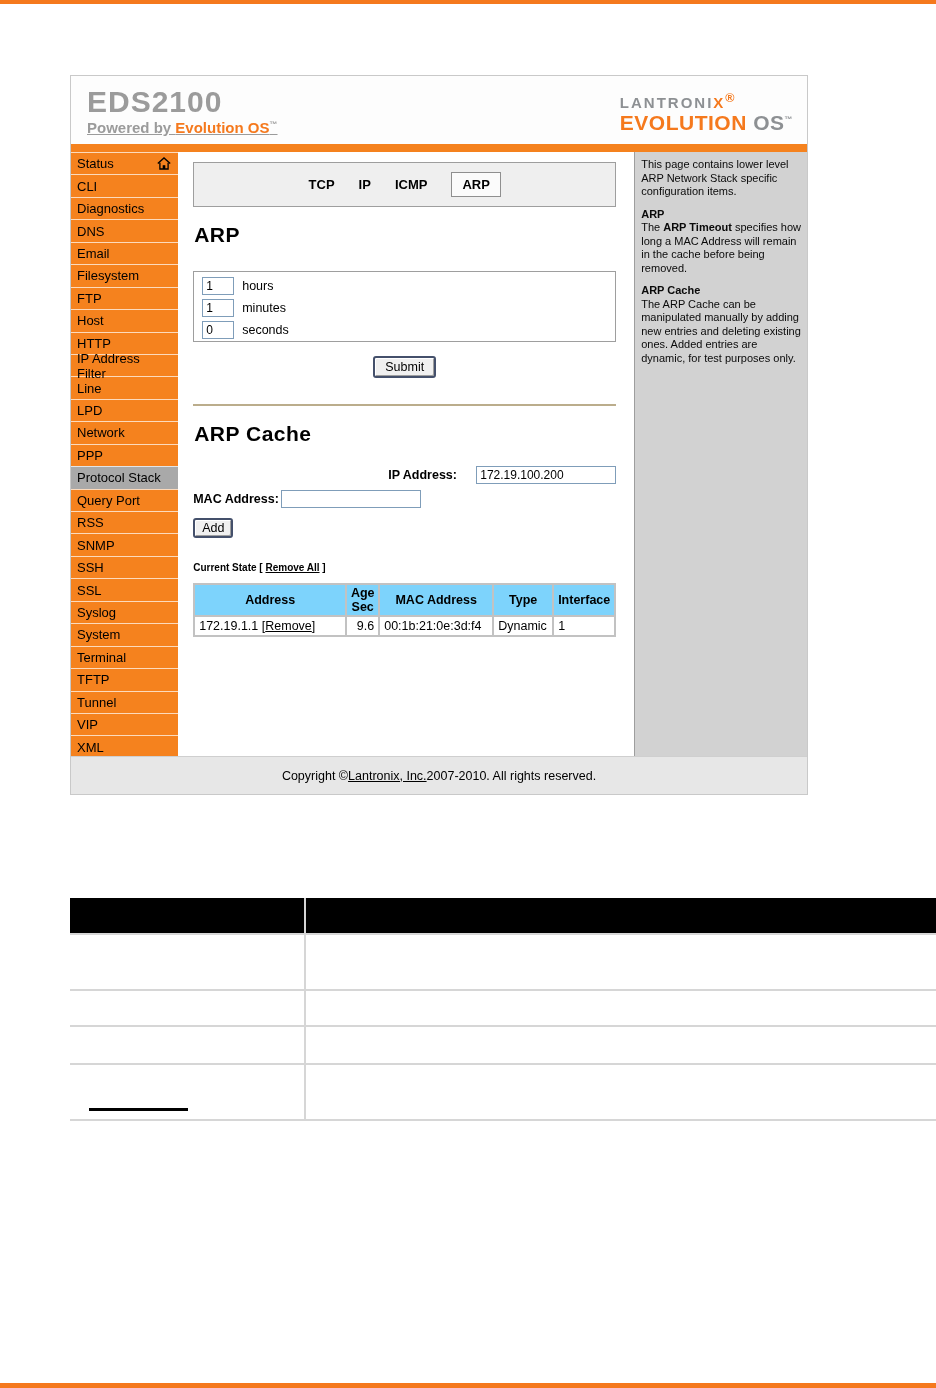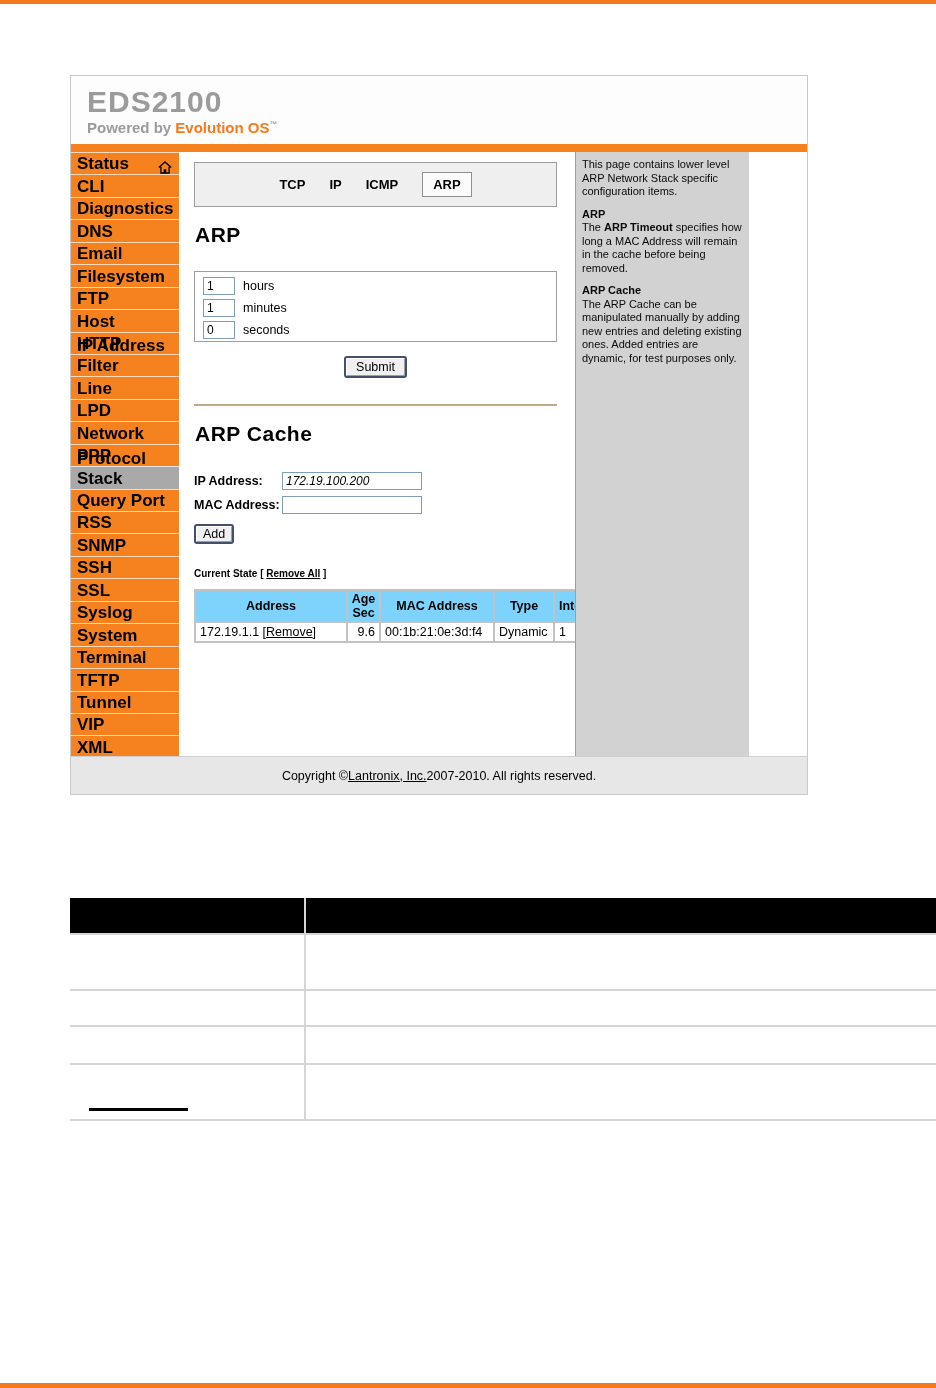--- a/index.html
+++ b/index.html
@@ -14,75 +14,75 @@
 
   
   .shot { position:absolute; left:70px; top:75px; width:738px; height:720px;
           border:1px solid #C9C9C9; background:#fff; display:flex; flex-direction:column; }
 
   
   .shot-header { height:68px; display:flex; justify-content:space-between; align-items:center;
                  padding:2px 14px 0 16px; background:#fdfdfd;gap:33px; }
   .prod-block { line-height:1; }
   .prod-name { font-size:30px; font-weight:bold; color:#9B9B9B; letter-spacing:1px; }
-  .powered { font-size:15px; font-weight:bold; color:#9B9B9B; margin-top:3px; }
+  .powered { font-size:15px; font-weight:bold; color:#9B9B9B; margin-top:3px;text-decoration:underline; }
   .powered .os { color:#F5791D; }
   sup.tm { font-size:8px; vertical-align:super; }
   .brand-block { text-align:left; line-height:1; padding-top:2px; }
   .brand-top { font-size:15px; font-weight:bold; color:#8D9093; letter-spacing:2px; }
   .brand-top .x, .brand-top sup { color:#F5791D; }
   .brand-bottom { font-size:21px; font-weight:bold; letter-spacing:0.5px; margin-top:2px; }
   .brand-bottom .ev { color:#F5791D; }
   .brand-bottom .osg { color:#8D9093; }
   .brand-bottom sup.tm { color:#8D9093; }
 
   .orange-strip { height:8px; background:#F5821E; }
 
   
   .shot-body { flex:1; display:flex; overflow:hidden; }
 
   
   .sidebar { width:108px; background:#F5821E; }
-  .sb-item { height:22.44px; display:flex; align-items:flex-end; justify-content:space-between;
-             padding:0 7px 0 6px; font-size:17px; font-weight:bold; color:#000;
+  .sb-item { height:22.44px; display:flex; align-items:center; justify-content:space-between;
+             padding:0 7px 0 6px; font-size:13px; font-weight:normal; color:#000;
              border-top:1px solid rgba(255,255,255,0.7); cursor:pointer; }
   .sb-item.selected { background:#A9A9A9; }
   .sb-item svg { flex:0 0 auto; }
 
   
-  .main { width:396px; background:#fff; padding:10px 18px 0 15px; }
+  .main { width:456px; background:#fff; padding:10px 18px 0 15px; }
 
   .tabbar { height:45px; border:1px solid #9E9E9E; background:#EFEFEF;
             display:flex; align-items:center; justify-content:center; gap:24px;
             font-size:13px; font-weight:bold; }
   .tab { cursor:pointer; }
   .tab.active { background:#FBFBFB; border:1px solid #8F8F8F; padding:4px 10px; }
 
   .h1 { font-size:21px; font-weight:bold; letter-spacing:0.5px; margin:16px 0 0 1px; line-height:24px; }
 
   .tobox { margin-top:24px; border:1px solid #9E9E9E; height:71px; display:flex; }
   .tobox .lblcell { width:168px; border-right:1px solid #9E9E9E; display:flex; align-items:center;
                     padding-left:8px; font-size:12.5px; font-weight:bold; }
   .tobox .fields { flex:1; padding:3px 0 0 8px; }
   .fieldrow { display:flex; align-items:center; height:22px; gap:8px; font-size:12.5px; }
   .inp { border:1px solid #7F9DB9; font-family:"Liberation Sans",sans-serif; font-size:12px;
          height:18px; padding:1px 3px; background:#fff; }
   .inp.small { width:32px; }
-  .inp.med { width:140px;font-style:italic; }
+  .inp.med { width:140px; }
 
   .btnrow { text-align:center; margin-top:14px; }
   .btn { font-family:"Liberation Sans",sans-serif; font-size:12.5px; color:#000;
          background:#F0F0F0; border:2px solid #44506B; border-radius:3px;
          box-shadow:inset 1px 1px 0 #fff, inset -1px -1px 0 #9E9E9E;
          padding:2px 10px; cursor:pointer; }
 
   .hr { margin-top:26px; height:2px; background:#BBAD8C; }
 
   .frow { display:flex; align-items:center; font-size:12.5px; font-weight:bold; }
-  .frow.ip { margin-top:26px; }
+  .frow.ip { margin-top:20px;justify-content:flex-end; }
   .frow.mac { margin-top:6px; }
   .frow label { width:88px; }
   .addrow { margin-top:10px; }
   .btn.add { padding:1px 7px; }
 
   .state-h { margin-top:24px; font-size:10px; font-weight:bold; white-space:pre; }
   .link { color:#000; text-decoration:underline; cursor:pointer; }
 
   table.state { margin-top:10px; width:423px; border-collapse:separate; border-spacing:2px;
                 background:#C2C2C2; font-size:12.5px; }
@@ -117,20 +117,24 @@
 
 <div class="page">
   <div class="rule top"></div>
 
   <div class="shot">
 
     <div class="shot-header">
       <div class="prod-block">
         <div class="prod-name">EDS2100</div>
         <div class="powered"><span>Powered by </span><span class="os">Evolution OS</span><sup class="tm">™</sup></div>
+      </div>
+      <div class="brand-block">
+        <div class="brand-top"><span>LANTRONI</span><span class="x">X</span><sup>®</sup></div>
+        <div class="brand-bottom"><span class="ev">EVOLUTION </span><span class="osg">OS</span><sup class="tm">™</sup></div>
       </div>
     </div>
 
     <div class="orange-strip"></div>
 
     <div class="shot-body">
 
       <nav class="sidebar">
           <div class="sb-item">
             <span>Status</span>

